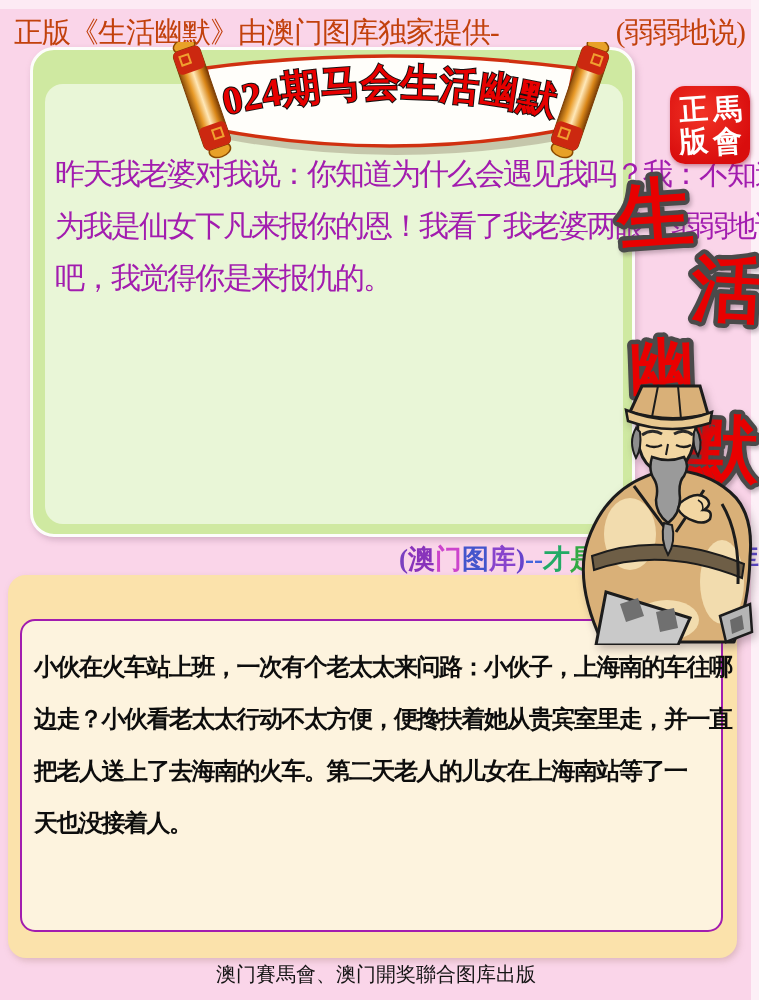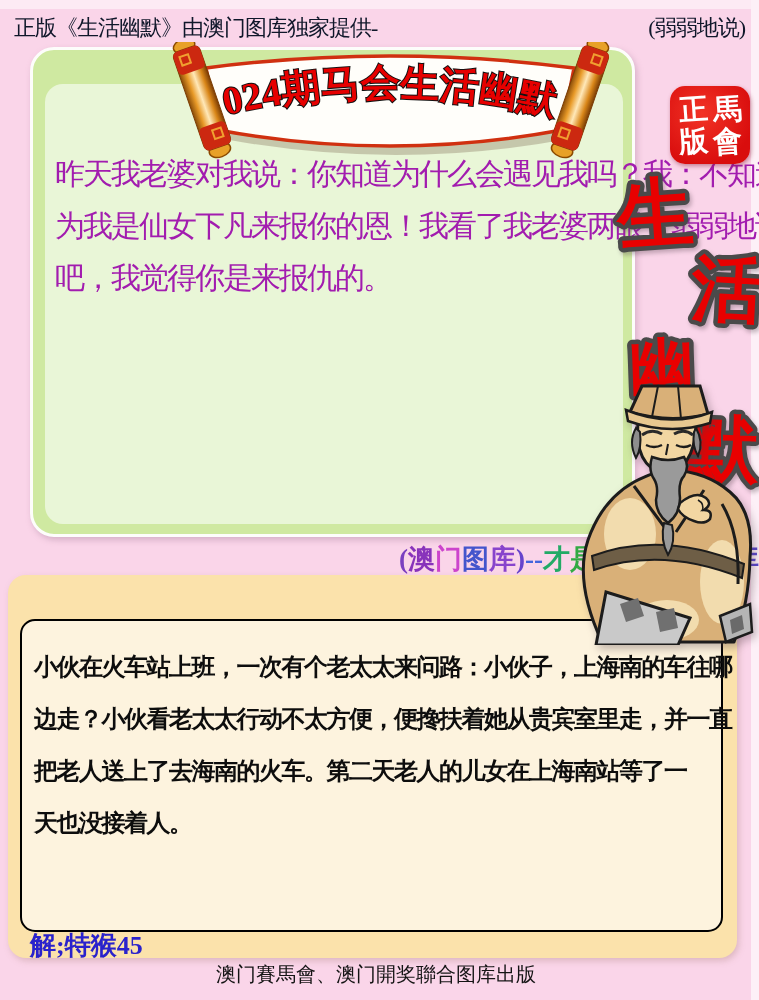--- a/index.html
+++ b/index.html
@@ -5,21 +5,21 @@
   html,body{margin:0;padding:0;}
   .page{
     position:relative; width:759px; height:1000px; overflow:hidden;
     background:#fad5e9;
     font-family:"Liberation Serif","DejaVu Serif",serif;
   }
   .top-strip{position:absolute;left:0;top:0;width:759px;height:9px;background:#fdeaf4;}
   .right-strip{position:absolute;right:0;top:0;width:8px;height:1000px;background:#fdf0f7;}
 
   .hdr{position:absolute;left:14px;top:13px;width:731px;display:flex;justify-content:space-between;
-       font-size:22px;color:#0f172a;letter-spacing:-1px;}
+       font-size:29px;color:#c2410c;letter-spacing:-1px;}
 
   .green-box{position:absolute;left:30px;top:47px;width:605px;height:490px;
       background:#cfe9a1;border:3px solid #fdfdfb;border-radius:24px;box-sizing:border-box;
       box-shadow:2px 3px 6px rgba(160,120,150,.4);}
   .green-inner{position:absolute;left:12px;top:34px;width:578px;height:440px;
       background:#e9f6d7;border-radius:18px;}
   .joke1{position:absolute;left:10px;top:64px;white-space:pre;
       font-size:30px;letter-spacing:-2px;line-height:52px;font-weight:400;color:#a21caf;}
 
   .scroll-svg{position:absolute;left:148px;top:42px;width:488px;height:118px;}
@@ -43,21 +43,21 @@
       filter:drop-shadow(3px 4px 4px rgba(80,60,70,.35));z-index:6;}
 
   .midline{position:absolute;left:0;top:541px;width:759px;text-align:right;
       font-size:27px;font-weight:600;letter-spacing:0;}
 
   .orange-box{position:absolute;left:8px;top:575px;width:729px;height:383px;
       background:#fbe2ab;border-radius:18px;box-shadow:2px 3px 6px rgba(170,130,120,.35);}
   .replay-header{position:absolute;left:22px;top:8px;font-size:28px;font-weight:700;white-space:pre;}
   .replay-header .wave{margin-left:46px;}
   .cream-inner{position:absolute;left:12px;top:44px;width:703px;height:313px;
-      background:#fdf3de;border:2px solid #000000;border-radius:15px;box-sizing:border-box;}
+      background:#fdf3de;border:2px solid #a21caf;border-radius:15px;box-sizing:border-box;}
   .joke2{position:absolute;left:12px;top:20px;white-space:pre;
       font-size:24px;letter-spacing:-1.5px;line-height:52px;font-weight:600;color:#0d0d0d;}
   .solution{position:absolute;left:22px;top:353px;font-size:26px;font-weight:600;}
 
   .footer{position:absolute;left:0;top:961px;width:617px;box-sizing:border-box;
       padding-left:216px;font-size:20px;color:#141414;letter-spacing:0;}
 </style>
 </head>
 <body>
 
@@ -168,17 +168,16 @@
     <div class="replay-header">
       <span style="color: rgb(29, 20, 196);">023期回放|本期特開  猴45</span>
       <span class="wave" style="color: rgb(224, 48, 48);">红波</span>
     </div>
     <div class="cream-inner">
       <div class="joke2">小伙在火车站上班，一次有个老太太来问路：小伙子，上海南的车往哪
 边走？小伙看老太太行动不太方便，便搀扶着她从贵宾室里走，并一直
 把老人送上了去海南的火车。第二天老人的儿女在上海南站等了一
 天也没接着人。</div>
     </div>
-    <div class="solution" style="color: rgb(42, 34, 204);">解;特猴45</div>
   </section>
 
   <div class="footer">澳门賽馬會、澳门開奖聯合图库出版</div>
 </div>
 
 </body></html>

